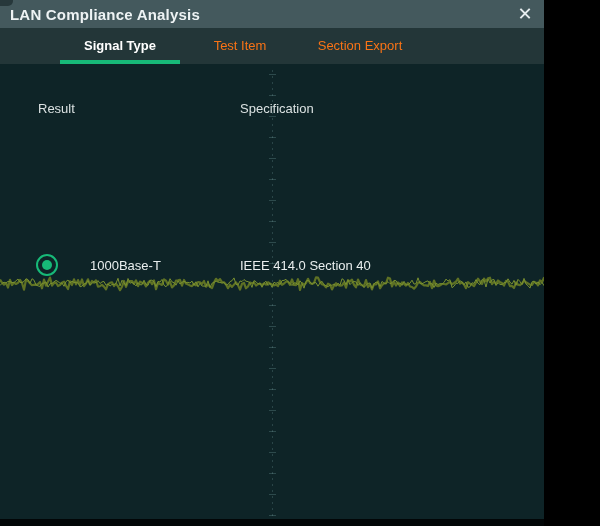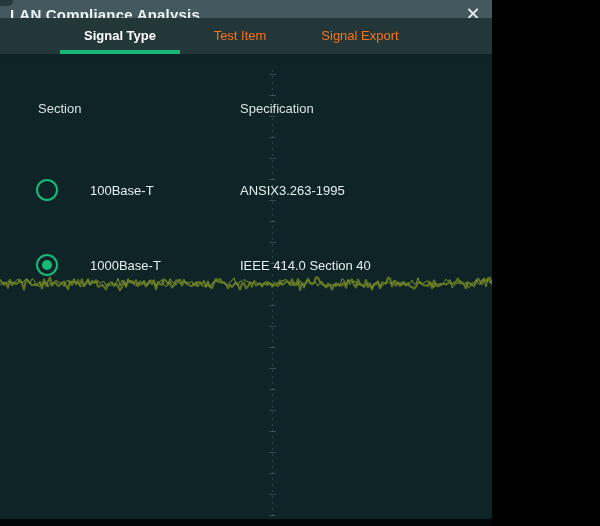--- a/index.html
+++ b/index.html
@@ -1,17 +1,17 @@
 <!DOCTYPE html>
 <html><head>
 <meta charset="utf-8">
 <style>
   html,body{margin:0;padding:0;background:#000;}
   #screen{
-    position:relative;width:492px;height:526px;overflow:hidden;
+    position:relative;width:544px;height:526px;overflow:hidden;
     font-family:"Liberation Sans",sans-serif;
     background:#0e2326;
   }
   
   .titlebar{
     position:absolute;left:0;top:0;width:600px;height:28px;
     background:#44595d;display:flex;align-items:center;
   }
   .titlebar .title{
     margin-left:10px;color:#eef3f4;font-size:15px;font-weight:bold;letter-spacing:.2px;
@@ -20,21 +20,21 @@
     position:absolute;right:6px;top:0;width:26px;height:28px;
     display:flex;align-items:center;justify-content:center;
     color:#e8eef0;font-size:18px;line-height:1;cursor:pointer;
   }
   .corner-notch{
     position:absolute;left:0;top:0;width:13px;height:6px;
     background:#27383b;border-bottom-right-radius:5px;
   }
   
   .tabbar{
-    position:absolute;left:0;top:18px;width:600px;height:36px;
+    position:absolute;left:0;top:28px;width:600px;height:36px;
     background:#233638;display:flex;padding-left:60px;box-sizing:border-box;
   }
   .tab{
     width:120px;height:36px;line-height:35px;text-align:center;
     font-size:13px;color:#f97316;position:relative;cursor:pointer;
   }
   .tab.active{color:#ffffff;font-weight:bold;}
   .tab.active .indicator{
     position:absolute;left:0;bottom:0;width:100%;height:4px;background:#17b978;
   }
@@ -94,21 +94,21 @@
 
   <div class="tabbar">
     <div class="tab active">
       <span>Signal Type</span>
       <div class="indicator"></div>
     </div>
     <div class="tab">
       <span>Test Item</span>
     </div>
     <div class="tab">
-      <span>Signal Export</span>
+      <span>Section Export</span>
     </div>
   </div>
 
   <div class="dialog-body"></div>
 
   <div class="graticule-v" id="graticule">
       <div class="tick" style="top: 4px;"></div>
       <div class="tick" style="top: 25px;"></div>
       <div class="tick" style="top: 46px;"></div>
       <div class="tick" style="top: 67px;"></div>
@@ -125,30 +125,23 @@
       <div class="tick" style="top: 298px;"></div>
       <div class="tick" style="top: 319px;"></div>
       <div class="tick" style="top: 340px;"></div>
       <div class="tick" style="top: 361px;"></div>
       <div class="tick" style="top: 382px;"></div>
       <div class="tick" style="top: 403px;"></div>
       <div class="tick" style="top: 424px;"></div>
       <div class="tick" style="top: 445px;"></div>
     </div>
 
-  <div class="col-header hdr-signal">Section</div>
+  <div class="col-header hdr-signal">Result</div>
   <div class="col-header hdr-spec">Specification</div>
 
-  <div class="signal-row row-1">
-    <div class="radio">
-      
-    </div>
-    <div class="row-label">100Base-T</div>
-    <div class="row-spec">ANSIX3.263-1995</div>
-  </div>
 
   <div class="signal-row row-2">
     <div class="radio checked">
       <div class="dot"></div>
     </div>
     <div class="row-label">1000Base-T</div>
     <div class="row-spec">IEEE 414.0 Section 40</div>
   </div>
 
   <svg class="waveform-svg" viewBox="0 0 600 526">

